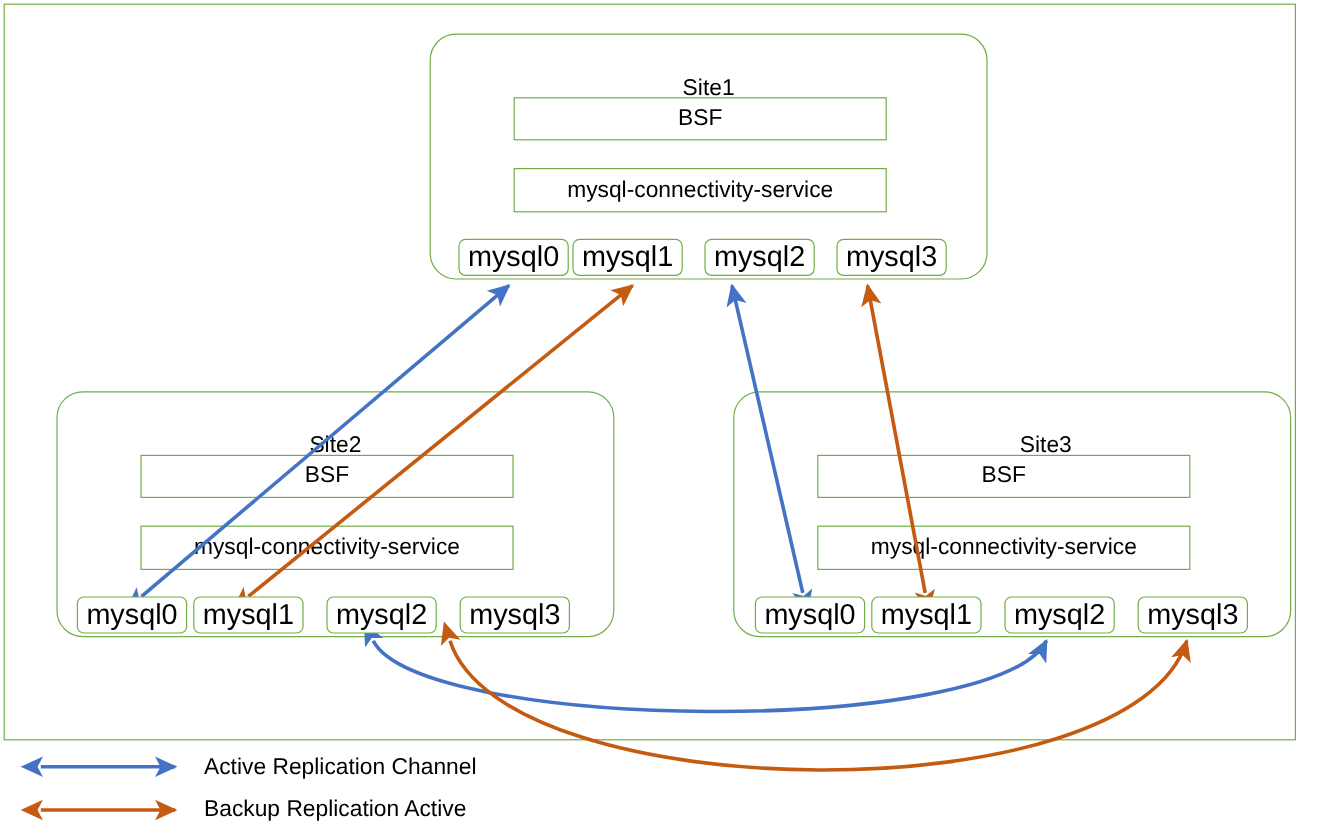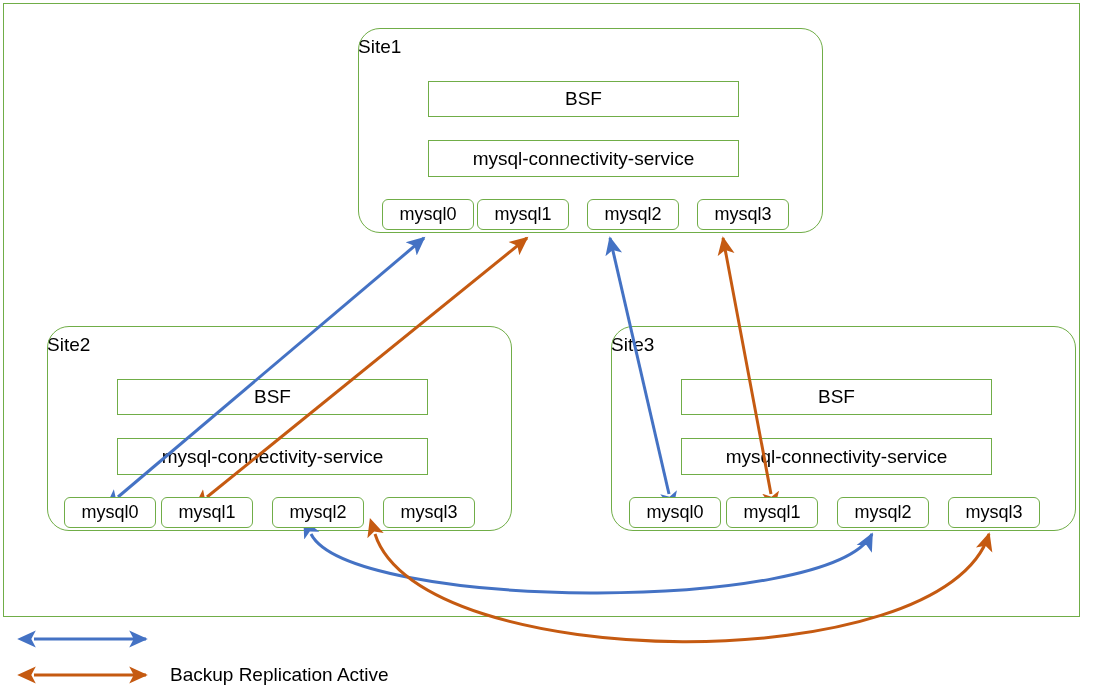--- a/index.html
+++ b/index.html
@@ -39,23 +39,25 @@
     border: 1.5px solid #70ad47;
     border-radius: 22px;
     box-sizing: border-box;
     background: transparent;
     z-index: 2;
   }
   .site-title {
     position: absolute;
     left: 0;
     right: 0;
+    text-align: center;
     font-size: 19px;
     color: #000000;
     line-height: 1;
+    margin-top: 27px;
   }
   .inner-box {
     position: absolute;
     border: 1.3px solid #70ad47;
     box-sizing: border-box;
     background: transparent;
     display: flex;
     align-items: center;
     justify-content: center;
     font-size: 19px;
@@ -65,21 +67,21 @@
   }
   .node-box {
     position: absolute;
     border: 1.3px solid #70ad47;
     border-radius: 6px;
     box-sizing: border-box;
     background: #ffffff;
     display: flex;
     align-items: center;
     justify-content: center;
-    font-size: 18px;
+    font-size: 24px;
     color: #000000;
     z-index: 6;
   }
   .legend-label {
     position: absolute;
     font-size: 19px;
     color: #000000;
     white-space: nowrap;
     line-height: 1;
   }
@@ -106,21 +108,21 @@
   <div class="site-title" style="left:47px; top:335px; width:465px;">Site2</div>
   <div class="inner-box" style="left:117px; top:379px; width:311px; height:36px;">BSF</div>
   <div class="inner-box" style="left:117px; top:438px; width:311px; height:37px;">mysql-connectivity-service</div>
   <div class="node-box" style="left:64px; top:497px; width:92px; height:31px;">mysql0</div>
   <div class="node-box" style="left:161px; top:497px; width:92px; height:31px;">mysql1</div>
   <div class="node-box" style="left:272px; top:497px; width:92px; height:31px;">mysql2</div>
   <div class="node-box" style="left:383px; top:497px; width:92px; height:31px;">mysql3</div>
 
   <div class="site" style="left:611px; top:326px; width:465px; height:205px;">
   </div>
-  <div class="site-title" style="left:611px; top:335px; width:465px;">Site3</div>
+  <div class="site-title" style="left:639px; top:335px; width:465px;">Site3</div>
   <div class="inner-box" style="left:681px; top:379px; width:311px; height:36px;">BSF</div>
   <div class="inner-box" style="left:681px; top:438px; width:311px; height:37px;">mysql-connectivity-service</div>
   <div class="node-box" style="left:629px; top:497px; width:92px; height:31px;">mysql0</div>
   <div class="node-box" style="left:726px; top:497px; width:92px; height:31px;">mysql1</div>
   <div class="node-box" style="left:837px; top:497px; width:92px; height:31px;">mysql2</div>
   <div class="node-box" style="left:948px; top:497px; width:92px; height:31px;">mysql3</div>
 
   <svg id="arrow-layer" viewBox="0 0 1105 699" xmlns="http://www.w3.org/2000/svg">
     <defs>
       <marker id="ah-blue-end" markerWidth="7" markerHeight="7" refX="5.6" refY="3.2" orient="auto" markerUnits="strokeWidth">
@@ -158,15 +160,16 @@
     <line x1="771" y1="494" x2="723" y2="238" stroke="#c55a11" stroke-width="3" marker-start="url(#ah-orange-start)" marker-end="url(#ah-orange-end)"></line>
 
     <path d="M 311 534 C 350 610, 830 615, 872 534" fill="none" stroke="#4472c4" stroke-width="3" marker-start="url(#ah-blue-start)" marker-end="url(#ah-blue-end)"></path>
 
     <path d="M 375 534 C 420 675, 945 680, 989 534" fill="none" stroke="#c55a11" stroke-width="3" marker-start="url(#ah-orange-start)" marker-end="url(#ah-orange-end)"></path>
 
     <line x1="34" y1="639" x2="146" y2="639" stroke="#4472c4" stroke-width="3" marker-start="url(#lg-blue-start)" marker-end="url(#lg-blue-end)"></line>
     <line x1="34" y1="675" x2="146" y2="675" stroke="#c55a11" stroke-width="3" marker-start="url(#lg-orange-start)" marker-end="url(#lg-orange-end)"></line>
   </svg>
 
+  <div class="legend-label" style="left:170px; top:630px;">Active Replication Channel</div>
   <div class="legend-label" style="left:170px; top:665px;">Backup Replication Active</div>
 
 </div>
 
 </body></html>

